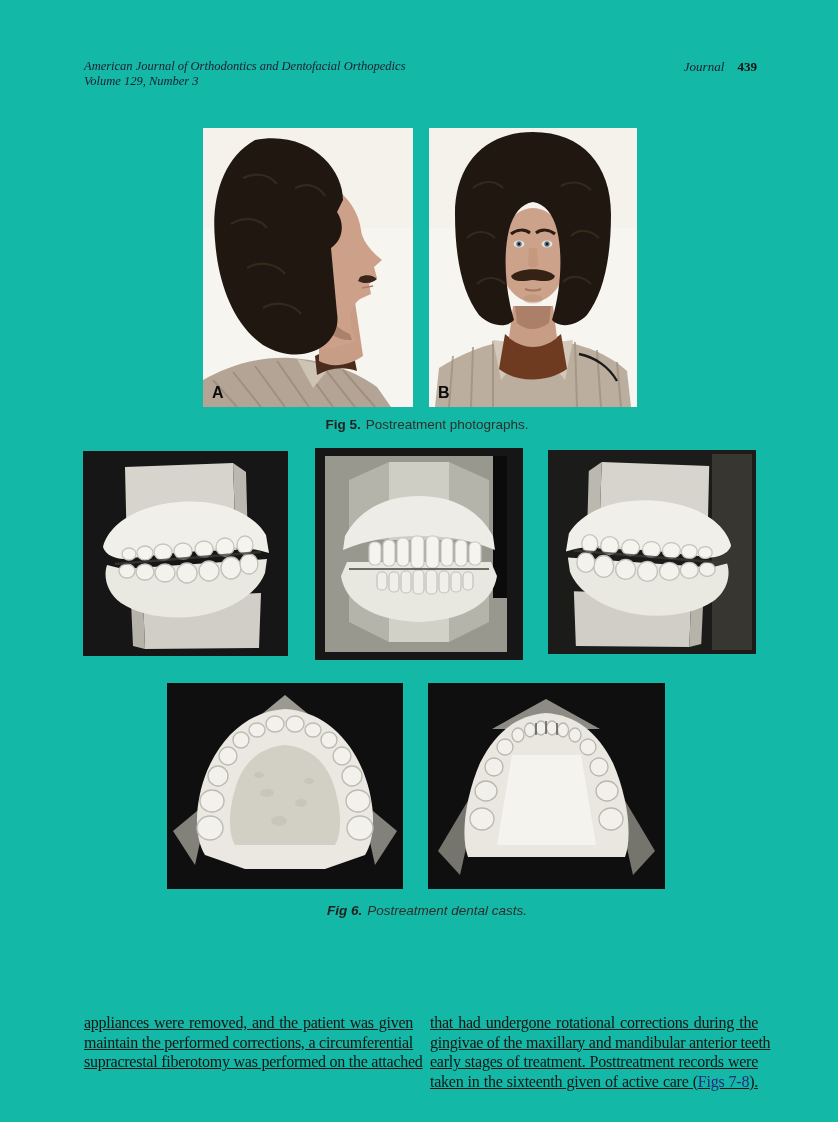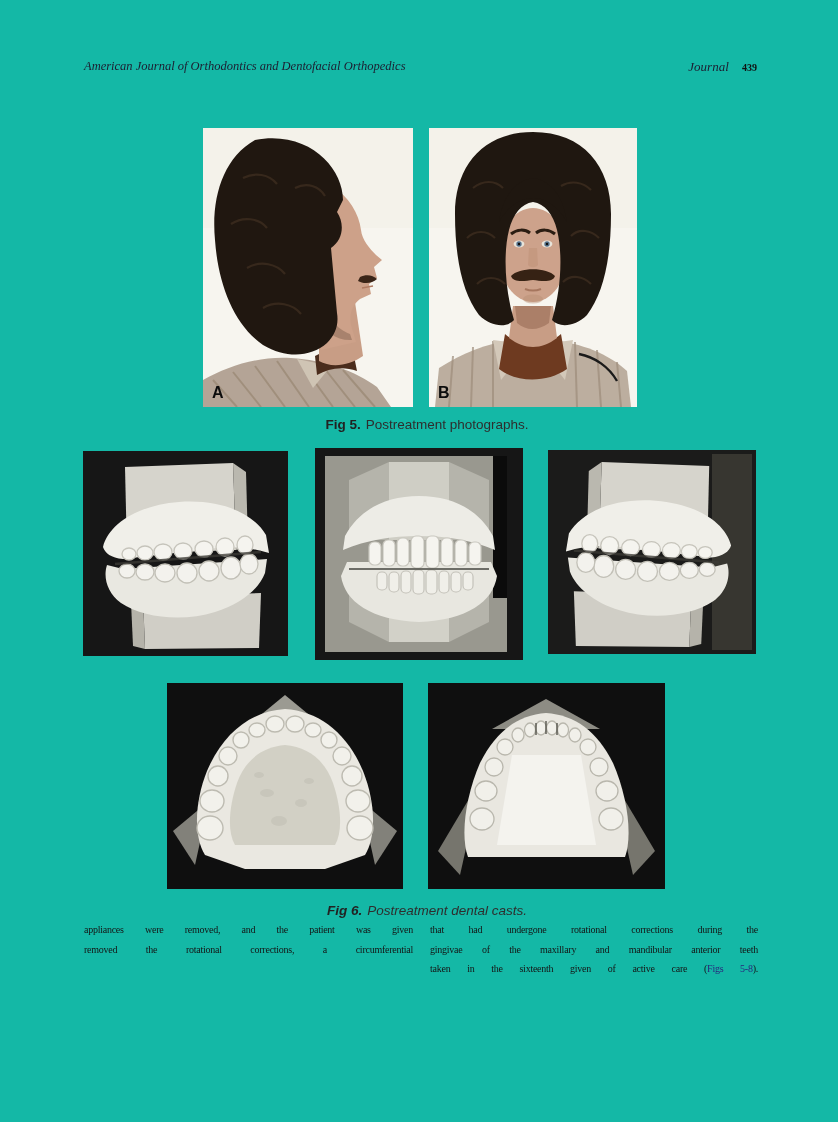--- a/index.html
+++ b/index.html
@@ -6,21 +6,21 @@
   .page{
     position:relative;width:838px;height:1122px;margin:0 auto;
     background:#14b8a6;overflow:hidden;
     font-family:"Liberation Serif", serif;color:#1c1c1c;
   }
   
   .hdr-left{position:absolute;left:84px;top:59px;font-style:italic;
     font-size:12.5px;line-height:15px;color:#1d1d30;}
   .hdr-right{position:absolute;right:81px;top:59px;font-size:13px;white-space:nowrap;}
   .hdr-author{font-style:italic;color:#1d1d30;}
-  .hdr-pageno{font-weight:bold;margin-left:10px;font-size:10px;color:#111;}
+  .hdr-pageno{font-weight:bold;margin-left:10px;font-size:13px;color:#111;}
   
   .photoA{position:absolute;left:203px;top:128px;width:210px;height:279px;}
   .photoB{position:absolute;left:429px;top:128px;width:208px;height:279px;}
   .photo-tag{
     position:absolute;font-family:"Liberation Sans",sans-serif;font-weight:bold;
     font-size:16px;color:#0c0c0c;bottom:6px;left:9px;line-height:1;
   }
   
   .caption{
     position:absolute;left:8px;width:838px;text-align:center;
@@ -30,22 +30,22 @@
   .cap6{top:903px;font-style:italic;}
   .cap-label{font-weight:bold;margin-right:5px;color:#222;}
   
   .cast{position:absolute;display:block;}
   .cast1{left:83px;top:451px;width:205px;height:205px;}
   .cast2{left:315px;top:448px;width:208px;height:212px;}
   .cast3{left:548px;top:450px;width:208px;height:204px;}
   .occl1{left:167px;top:683px;width:236px;height:206px;}
   .occl2{left:428px;top:683px;width:237px;height:206px;}
   
-  .bodycol{position:absolute;top:920px;font-size:10px;letter-spacing:-0.25px;
-    line-height:19.5px;color:#151515;}
+  .bodycol{position:absolute;top:1013px;font-size:16px;letter-spacing:-0.25px;
+    line-height:19.5px;color:#151515;text-decoration:underline;}
   .bodycol.left{left:84px;width:329px;}
   .bodycol.right{left:430px;width:328px;}
   .bline{white-space:nowrap;text-align:justify;text-align-last:justify;height:19.5px;overflow:visible;}
   .xref{color:#28287e;text-decoration:none;cursor:pointer;}
   .defs-holder{position:absolute;width:0;height:0;overflow:hidden;}
 </style>
 </head>
 <body>
 
 <div class="page">
@@ -75,20 +75,21 @@
         <ellipse cx="121" cy="98" rx="9" ry="8"></ellipse>
         <ellipse cx="142" cy="96" rx="9" ry="9"></ellipse>
         <ellipse cx="162" cy="94" rx="8" ry="9"></ellipse>
       </g>
       <path d="M32,113 L178,101" stroke="#3c3b36" stroke-width="2.5" fill="none" opacity="0.75"></path>
     </symbol>
   </svg>
 
   <div class="hdr-left">
     <div>American Journal of Orthodontics and Dentofacial Orthopedics</div>
+    <div>Volume 129, Number 3</div>
   </div>
   <div class="hdr-right">
     <span class="hdr-author">Journal</span>
     <span class="hdr-pageno">439</span>
   </div>
 
   <div class="photoA">
     <svg width="210" height="279" viewBox="0 0 210 279">
       <rect width="210" height="279" fill="#f7f5ef"></rect>
       <rect width="210" height="100" fill="#f4f2ea"></rect>
@@ -276,22 +277,24 @@
       <path d="M129,40 L129,52" fill="none"></path>
     </g>
   </svg>
 
   <div class="caption cap6">
     <span class="cap-label">Fig 6.</span><span>Postreatment dental casts.</span>
   </div>
 
   <div class="bodycol left">
     <div class="bline">appliances were removed, and the patient was given</div>
-    <div class="bline">removed the rotational corrections, a circumferential</div>
+    <div class="bline">maintain the performed corrections, a circumferential</div>
+    <div class="bline">supracrestal fiberotomy was performed on the attached</div>
   </div>
 
   <div class="bodycol right">
     <div class="bline">that had undergone rotational corrections during the</div>
     <div class="bline">gingivae of the maxillary and mandibular anterior teeth</div>
-    <div class="bline"><span>taken in the sixteenth given of active care (</span><a class="xref">Figs 5-8</a><span>).</span></div>
+    <div class="bline">early stages of treatment. Posttreatment records were</div>
+    <div class="bline"><span>taken in the sixteenth given of active care (</span><a class="xref">Figs 7-8</a><span>).</span></div>
   </div>
 
 </div>
 
 </body></html>

